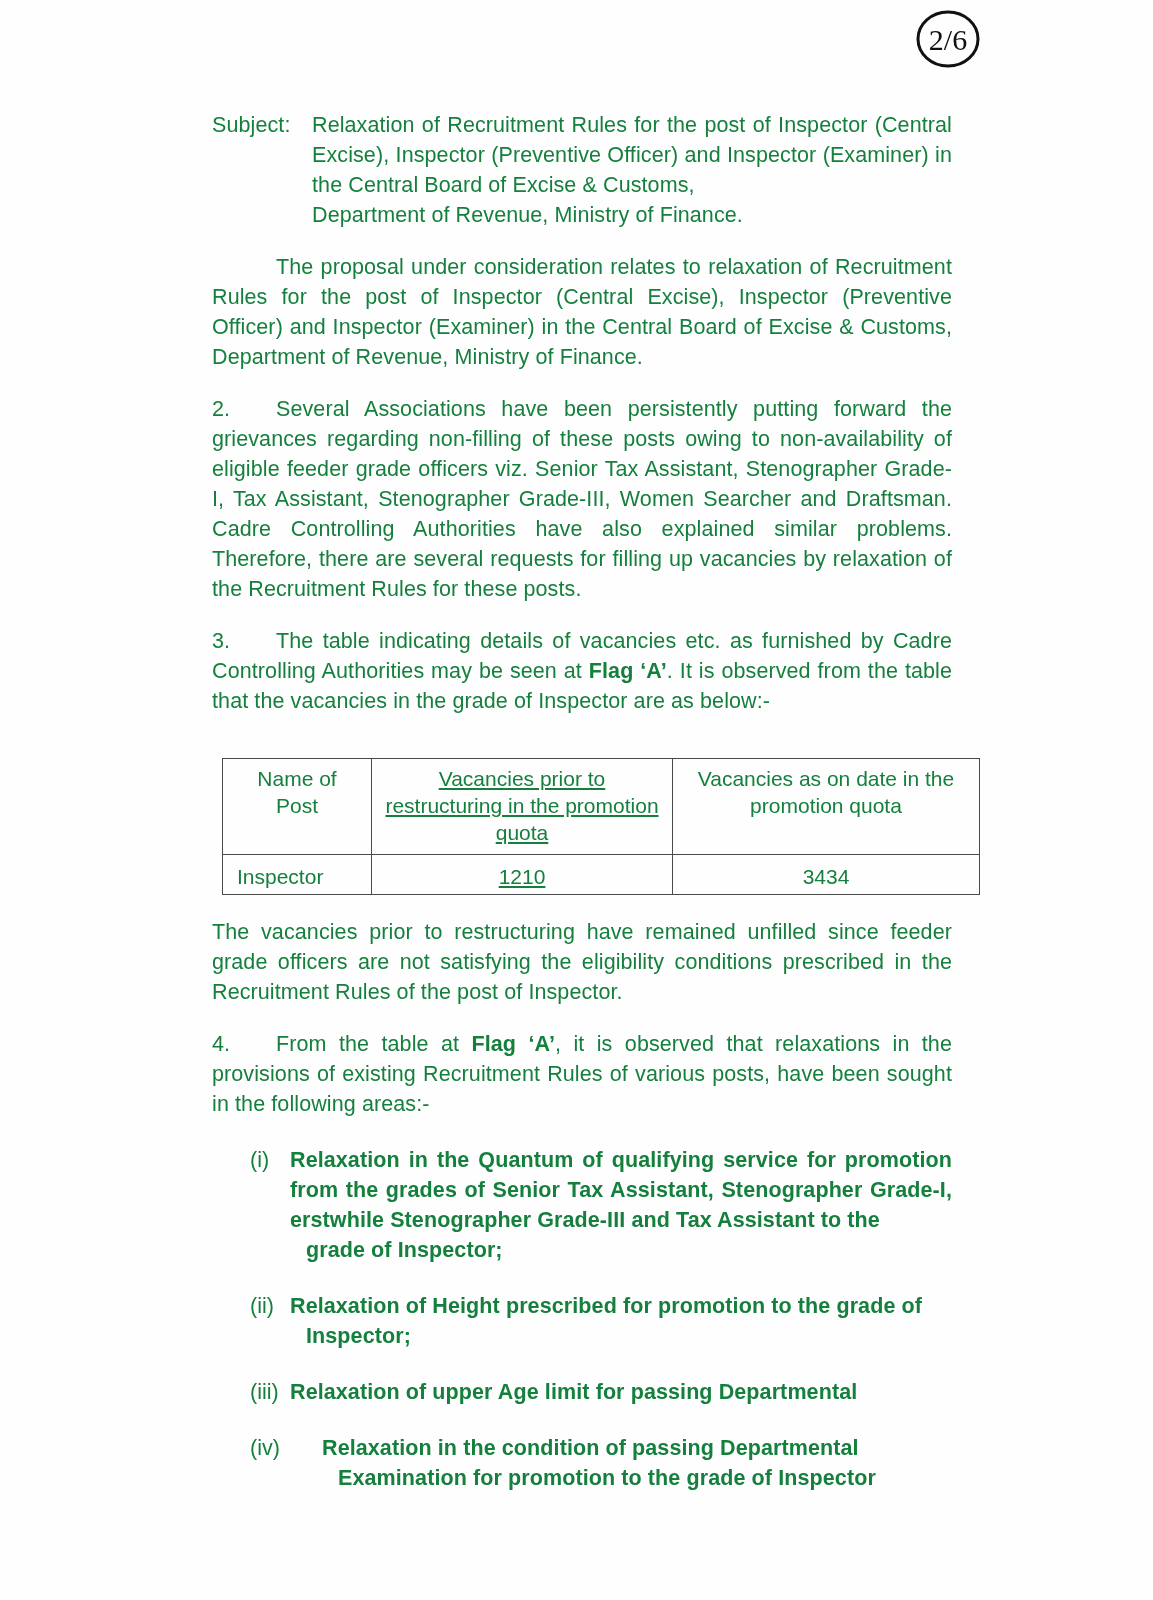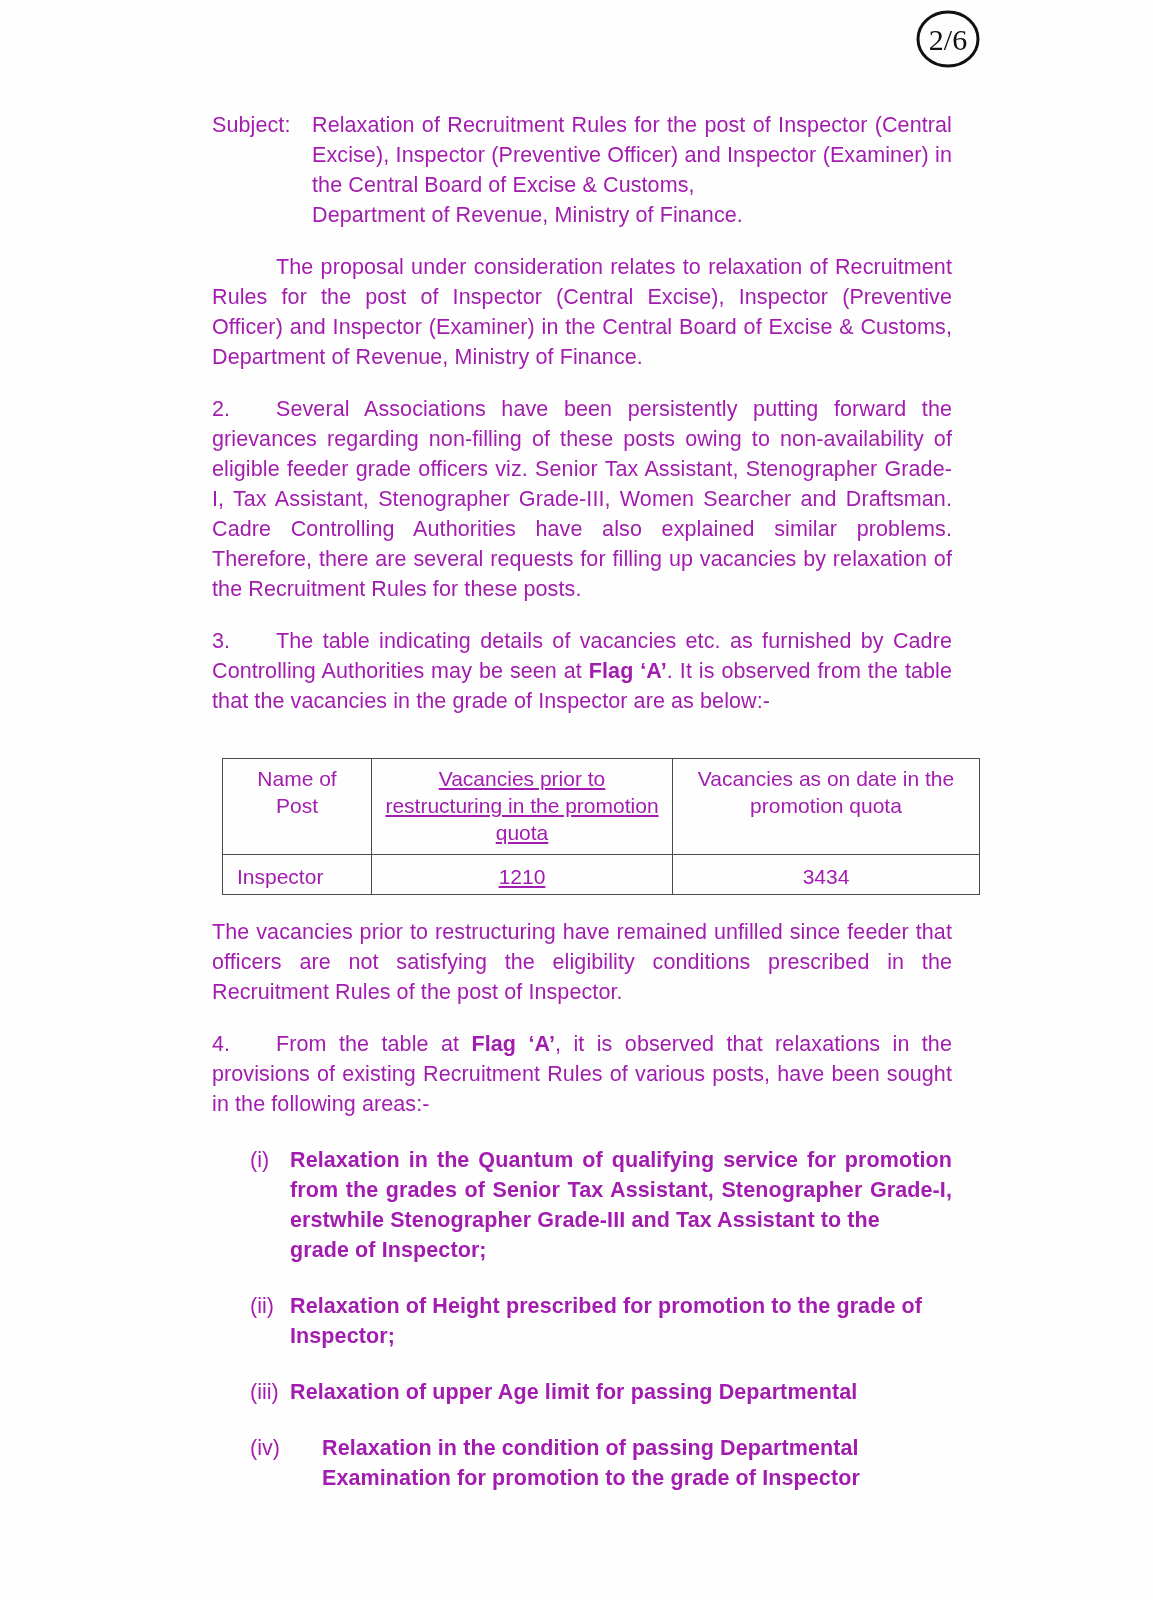--- a/index.html
+++ b/index.html
@@ -8,21 +8,21 @@
     padding: 0;
     background: #ffffff;
   }
   .page {
     position: relative;
     width: 1153px;
     height: 1600px;
     background: #fefefe;
     overflow: hidden;
     font-family: "Liberation Sans", sans-serif;
-    color: #a21caf;
+    color: #15803d;
   }
 
   
   .page-mark {
     position: absolute;
     top: 8px;
     left: 912px;
     width: 72px;
     height: 62px;
   }
@@ -124,21 +124,21 @@
   }
   .rtext {
     flex: 1 1 auto;
     font-size: 21.5px;
     line-height: 30px;
     text-align: justify;
     text-justify: inter-word;
     letter-spacing: 0.1px;
     font-weight: bold;
   }
-  .rtext .lastline { display: block; }
+  .rtext .lastline { display: block; margin-left: 16px; }
 </style>
 </head>
 <body>
 
 <div class="page">
 
   <div class="page-mark">
     <svg width="72" height="62" viewBox="0 0 72 62" aria-hidden="true">
       <ellipse cx="36" cy="31" rx="30" ry="27" fill="none" stroke="#111111" stroke-width="3"></ellipse>
       <text x="36" y="42" text-anchor="middle" font-family="Liberation Serif, serif" font-size="30" fill="#111111">2/6</text>
@@ -178,21 +178,21 @@
           </tr>
           <tr class="data">
             <td class="c1">Inspector</td>
             <td class="c2">1210</td>
             <td class="c3">3434</td>
           </tr>
         </tbody>
       </table>
     </div>
 
-    <p class="para">The vacancies prior to restructuring have remained unfilled since feeder that officers are not satisfying the eligibility conditions prescribed in the Recruitment Rules of the post of Inspector.</p>
+    <p class="para">The vacancies prior to restructuring have remained unfilled since feeder grade officers are not satisfying the eligibility conditions prescribed in the Recruitment Rules of the post of Inspector.</p>
 
     <p class="para">
       <span class="num">4.</span><span>From the table at </span><b class="flag">Flag ‘A’</b><span>, it is observed that relaxations in the provisions of existing Recruitment Rules of various posts, have been sought in the following areas:-</span>
     </p>
 
     <ul class="roman">
       <li>
         <div class="rn">(i)</div>
         <div class="rtext">
           <span>Relaxation in the Quantum of qualifying service for promotion from the grades of Senior  Tax Assistant, Stenographer Grade-I, erstwhile Stenographer Grade-III and Tax Assistant   to the</span>

